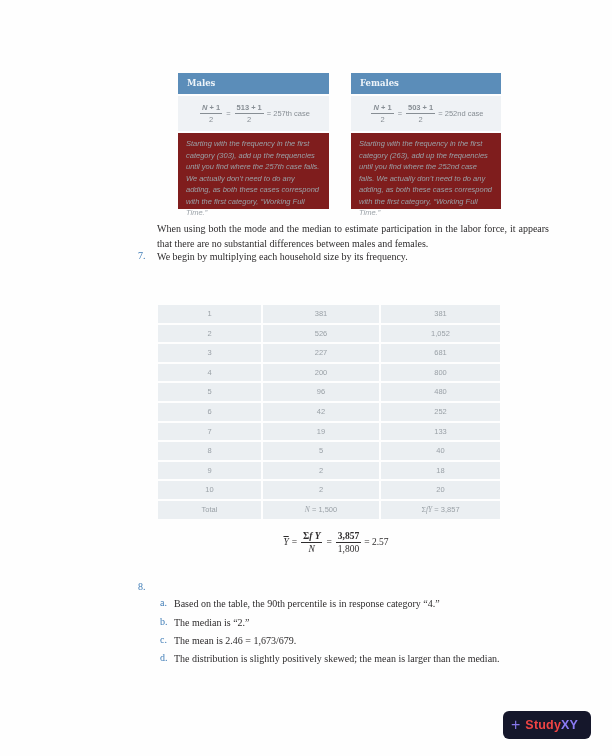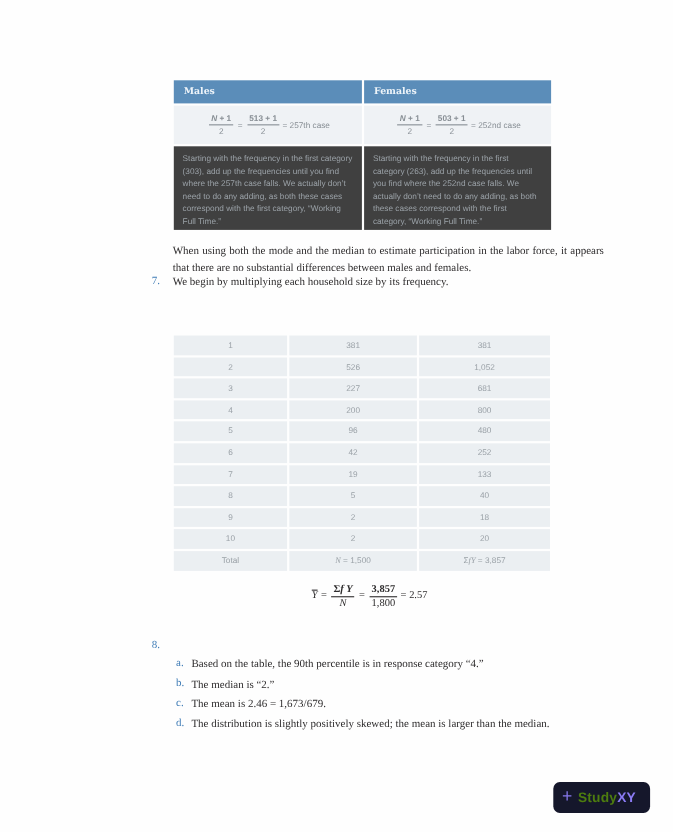--- a/index.html
+++ b/index.html
@@ -7,30 +7,30 @@
   .page {
     position: relative; width: 612px; height: 756px;
     background: #fefefe; overflow: hidden;
     font-family: "Liberation Serif", serif; color: #2e2c2d;
   }
   .abs { position: absolute; }
 
   
   .cmp-table { left: 158px; top: 73px; width: 343px; display: grid;
                grid-template-columns: 171px 170px; column-gap: 2px; }
-  .cmp-col { display: grid; grid-template-rows: 21px 35px 76px; row-gap: 2px; }
+  .cmp-col { display: grid; grid-template-rows: 21px 35px 76px; row-gap: 2px; margin-left: 20px; }
   .cmp-header { background: #5b8db9; color: #eef4f9;
                 font-family: "DejaVu Serif", serif; font-weight: bold;
                 font-size: 8.5px; line-height: 21px; padding-left: 9px; }
   .cmp-formula { background: #eff2f5; color: #878e94;
                  font-family: "Liberation Sans", sans-serif; font-size: 7.5px;
                  display: flex; align-items: center; justify-content: center; }
-  .cmp-note { background: #404040; color: #9aa1a7;
+  .cmp-note { background: #7f1d1d; color: #9aa1a7;
               font-family: "Liberation Sans", sans-serif; font-size: 7.5px;
-              line-height: 11.5px; padding: 5px 8px 0 8px; }
+              line-height: 11.5px; padding: 5px 8px 0 8px; font-style: italic; }
 
   .frac { display: inline-flex; flex-direction: column; align-items: center;
           text-align: center; margin: 0 3px; }
   .frac .fnum { padding: 0 2px 1px 2px; border-bottom: 1px solid currentColor; font-weight: bold; }
   .frac .fden { padding-top: 1px; }
   .it { font-style: italic; }
   .eq { margin: 0 1px; }
 
   
   .para { left: 157px; top: 221px; width: 392px; font-size: 10px;
@@ -62,21 +62,21 @@
   
   .sub-marker { color: #3f7cb6; font-size: 10px; }
 
   
   .badge { left: 503px; top: 711px; width: 88px; height: 28px;
            background: #15172b; border-radius: 6px;
            display: flex; align-items: center; padding-left: 8px;
            font-family: "Liberation Sans", sans-serif; }
   .badge-plus { color: #8678ea; font-size: 16px; font-weight: 400;
                 line-height: 28px; margin-right: 5px; transform: scaleY(1.05); }
-  .badge-study { color: #4d7c0f; font-weight: bold; font-size: 12.5px; letter-spacing: 0.2px; }
+  .badge-study { color: #ef4444; font-weight: bold; font-size: 12.5px; letter-spacing: 0.2px; }
   .badge-xy { color: #8b7bf4; font-weight: bold; font-size: 12.5px; letter-spacing: 0.2px; }
 </style>
 </head>
 <body>
 
 <div class="page">
 
   <div class="abs cmp-table">
 
     <div class="cmp-col">

